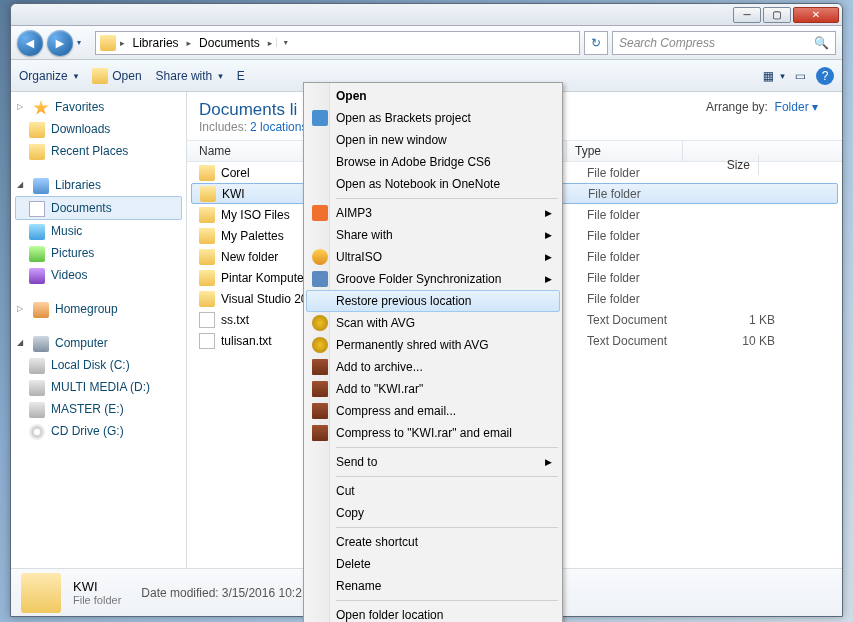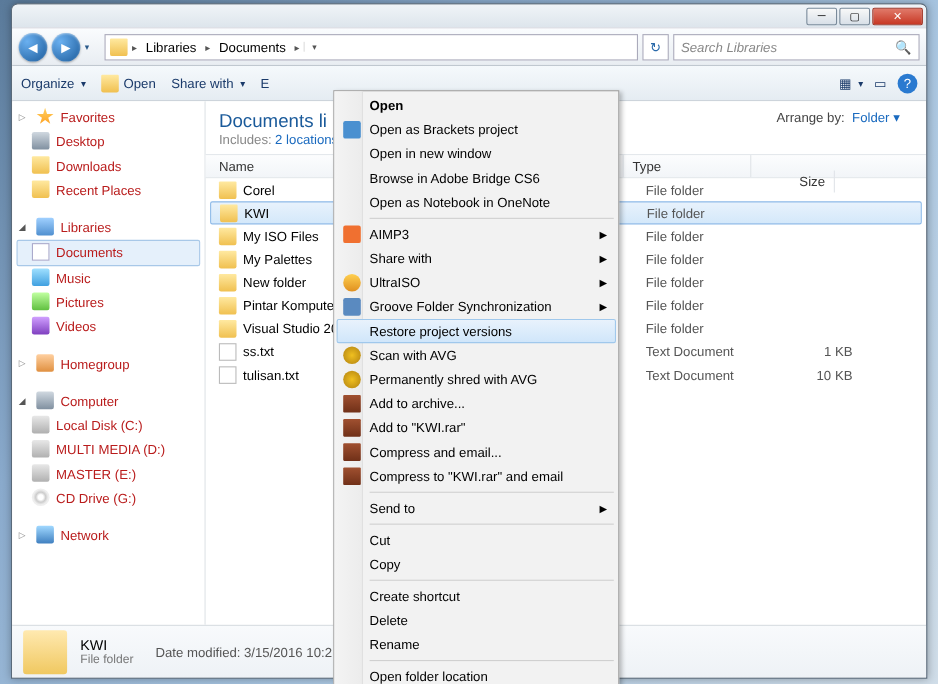--- a/index.html
+++ b/index.html
@@ -26,21 +26,21 @@
 
 .toolbar { height:32px; background: linear-gradient(#f5f9fc,#e5ecf2); display:flex; align-items:center; padding:0 8px; border-bottom:1px solid #c8d0d8; gap:14px; }
 .tb-item { color:#1a3a6a; display:flex; align-items:center; gap:4px; }
 .tb-drop::after { content:"▾"; font-size:9px; margin-left:2px; color:#1a3a6a; }
 .tb-right { margin-left:auto; display:flex; align-items:center; gap:10px; }
 
 
 .split { flex:1; display:flex; overflow:hidden; }
 .sidebar { width:176px; border-right:1px solid #d8dde2; overflow-y:auto; padding:4px 0; background:#fff; }
 .sb-group { margin-bottom:12px; }
-.sb-item { display:flex; align-items:flex-start; gap:6px; padding:2px 4px 2px 18px; color:#b91c1c; line-height:18px; }
+.sb-item { display:flex; align-items:flex-end; gap:6px; padding:2px 4px 2px 18px; color:#0c4a6e; line-height:18px; }
 .sb-item.head { padding-left:6px; font-weight:400; }
 .sb-item.head::before { content:"▷"; color:#888; font-size:8px; margin-right:2px; width:8px; }
 .sb-item.head.open::before { content:"◢"; color:#555; }
 .sb-item.sel { background:#e5f0fb; border:1px solid #a8c8e8; border-radius:2px; margin:0 4px; padding-left:13px; }
 .ico { width:16px; height:16px; display:inline-block; }
 .ico-star{ background:linear-gradient(#ffd060,#ffa020); clip-path: polygon(50% 0,61% 35%,98% 35%,68% 57%,79% 91%,50% 70%,21% 91%,32% 57%,2% 35%,39% 35%);}
 .ico-folder{ background:linear-gradient(#ffe9a0,#f0c050); border-radius:1px 1px 2px 2px; }
 .ico-lib{ background:linear-gradient(#a0d0ff,#5090d0); border-radius:2px; }
 .ico-doc{ background:#fff; border:1px solid #aac; position:relative; }
 .ico-mus{ background:linear-gradient(#a0e0ff,#40a0e0); border-radius:2px; }
@@ -113,21 +113,21 @@
       <span class="ico ico-folder"></span>
       <span class="bc-sep">▸</span>
       <span class="bc-item">Libraries</span>
       <span class="bc-sep">▸</span>
       <span class="bc-item">Documents</span>
       <span class="bc-sep">▸</span>
       <span class="addr-drop">▾</span>
     </div>
     <div class="refresh">↻</div>
     <div class="searchbox">
-      <span>Search Libraries</span>
+      <span>Search Compress</span>
       <span>🔍</span>
     </div>
   </div>
 
   <div class="toolbar">
     <span class="tb-item tb-drop">Organize</span>
     <span class="tb-item">
         <span class="ico ico-folder"></span>
         <span>Open</span>
       </span>
@@ -141,24 +141,20 @@
   </div>
 
   <div class="split">
     <div class="sidebar">
       <div class="sb-group">
         <div class="sb-item head">
             <span class="ico ico-star"></span>
             <span>Favorites</span>
           </div>
         <div class="sb-item">
-            <span class="ico ico-comp"></span>
-            <span>Desktop</span>
-          </div>
-        <div class="sb-item">
             <span class="ico ico-folder"></span>
             <span>Downloads</span>
           </div>
         <div class="sb-item">
             <span class="ico ico-folder"></span>
             <span>Recent Places</span>
           </div>
       </div>
       <div class="sb-group">
         <div class="sb-item head open">
@@ -201,26 +197,20 @@
             <span class="ico ico-drive"></span>
             <span>MULTI MEDIA (D:)</span>
           </div>
         <div class="sb-item">
             <span class="ico ico-drive"></span>
             <span>MASTER (E:)</span>
           </div>
         <div class="sb-item">
             <span class="ico ico-cd"></span>
             <span>CD Drive (G:)</span>
-          </div>
-      </div>
-      <div class="sb-group">
-        <div class="sb-item head">
-            <span class="ico ico-net"></span>
-            <span>Network</span>
           </div>
       </div>
     </div>
 
     <div class="content">
       <div class="lib-head">
         <h2>Documents li</h2>
         <div class="sub"><span>Includes:</span> <a href="#">2 locations</a></div>
       </div>
       <div class="arrange">
@@ -332,21 +322,21 @@
       <span class="cico cico-uiso"></span>
       <span>UltraISO</span>
       <span class="arrow">▶</span>
     </div>
     <div class="ctx-row">
       <span class="cico cico-groove"></span>
       <span>Groove Folder Synchronization</span>
       <span class="arrow">▶</span>
     </div>
     <div class="ctx-row hl">
-      <span>Restore project versions</span>
+      <span>Restore previous location</span>
     </div>
     <div class="ctx-row">
       <span class="cico cico-avg"></span>
       <span>Scan with AVG</span>
     </div>
     <div class="ctx-row">
       <span class="cico cico-avg"></span>
       <span>Permanently shred with AVG</span>
     </div>
     <div class="ctx-row">

